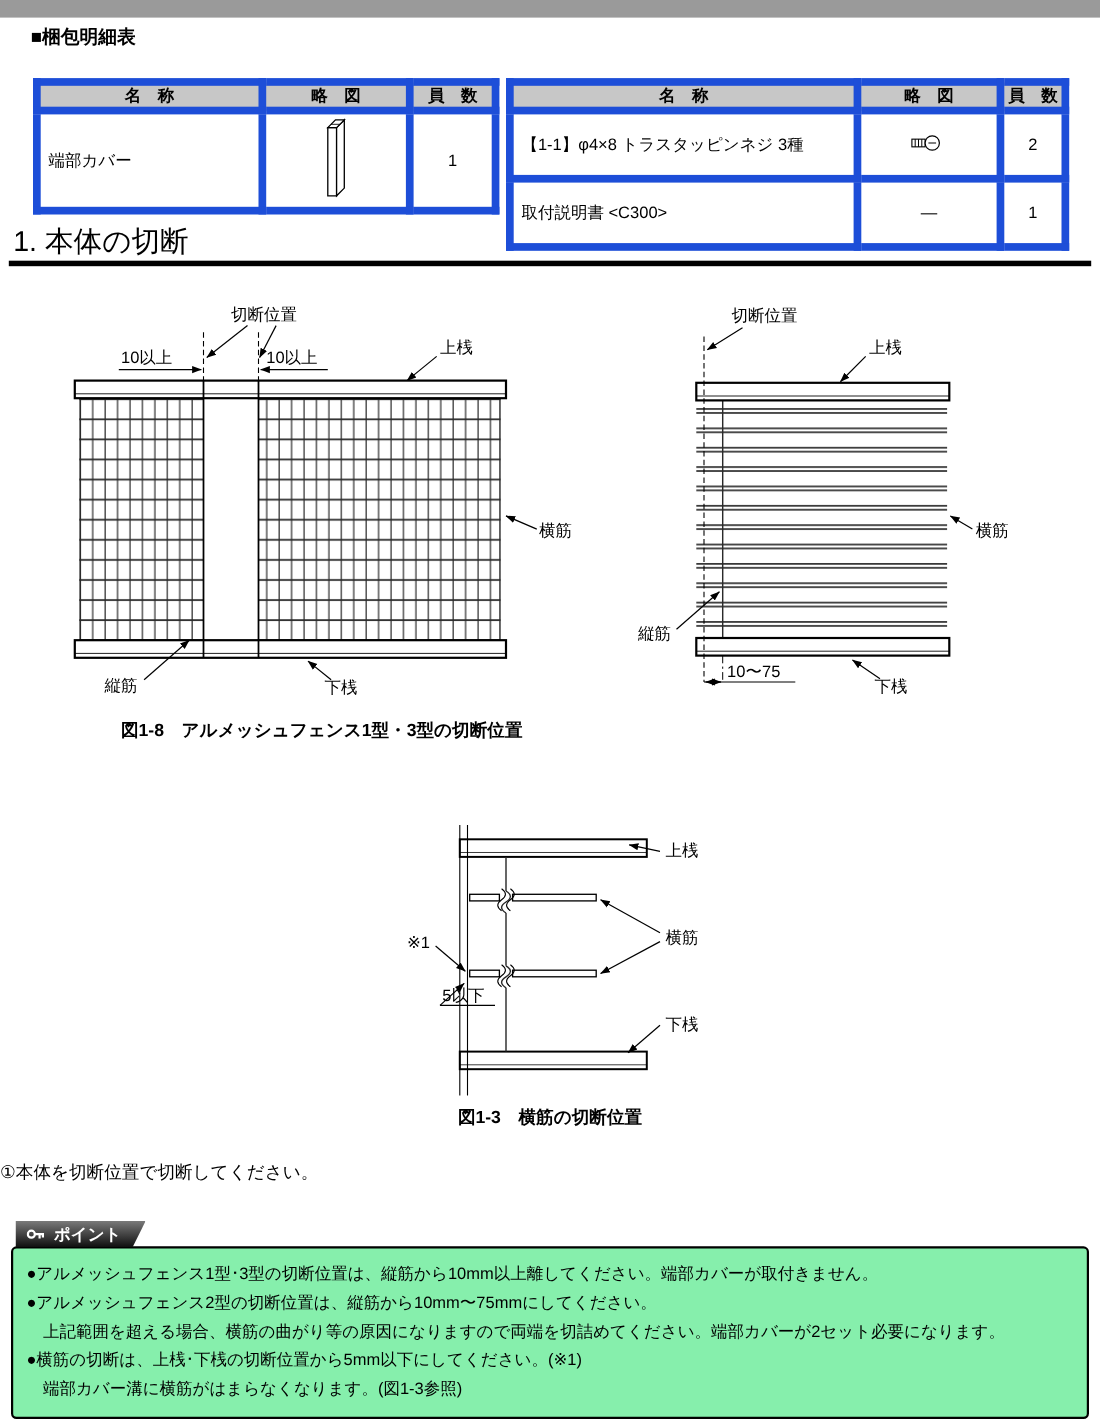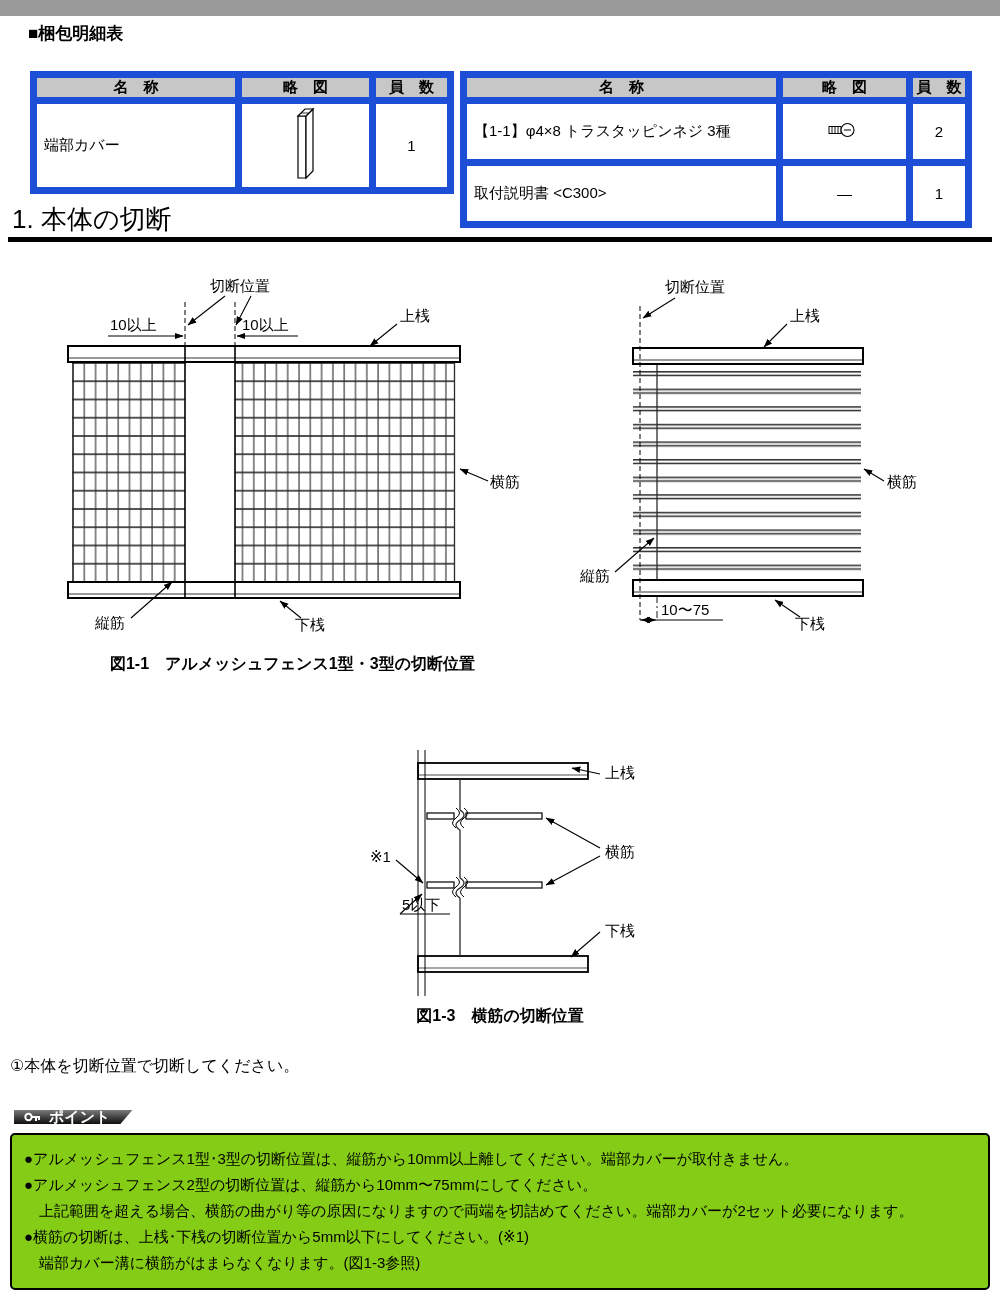--- a/index.html
+++ b/index.html
@@ -11,26 +11,26 @@
   .tbl{border-collapse:collapse;table-layout:fixed;font-size:15px;border:2px solid #000;background:#fff}
   .tbl th,.tbl td{border:7px solid #1d4ed8;padding:0}
   .tbl th{background:#c7c7c7;height:21px;font-weight:bold;text-align:center}
   .tbl td.name{padding:18px 7px;text-align:left;vertical-align:middle}
   .tbl td.sk,.tbl td.qty{text-align:center;vertical-align:middle}
   .section-title{font-size:26px;font-weight:normal}
   .rule{border-top:5px solid #000;height:0}
   .cap{font-size:16px;font-weight:bold;text-align:center;white-space:nowrap}
   .instr{font-size:16px}
   svg text{font-family:"Liberation Sans","DejaVu Sans",sans-serif;font-size:15px;fill:#000}
-  .point-badge{display:flex;align-items:center;gap:7px;height:14px;padding:0 22px 0 10px;
+  .point-badge{display:flex;align-items:center;gap:7px;height:24px;padding:0 22px 0 10px;
         background:linear-gradient(180deg,#7a7a7a,#0e0e0e);
         clip-path:polygon(0 0,100% 0,calc(100% - 12px) 100%,0 100%);
         color:#fff;font-size:15px;font-weight:bold;z-index:2}
   .point-box{border:2px solid #000;border-radius:5px;padding:11px 12px 0 12px;
-        font-size:15px;line-height:26px;white-space:nowrap;background:#84cc16}
+        font-size:15px;line-height:26px;white-space:nowrap;background:#86efac}
 </style>
 </head>
 <body>
 
 <div class="page">
 
   <div class="abs title" style="left:28px;top:6px">■梱包明細表</div>
 
   <table class="tbl abs" style="left:30px;top:55px;width:424px">
     <colgroup>
@@ -137,21 +137,21 @@
     <g>
       <text x="155" y="23">切断位置</text>
       <text x="55" y="62">10以上</text>
       <text x="187" y="62">10以上</text>
       <text x="345" y="53">上桟</text>
       <text x="435" y="219">横筋</text>
       <text x="40" y="360">縦筋</text>
       <text x="240" y="362">下桟</text>
     </g>
   </svg>
-  <div class="abs cap" style="left:55px;top:638px;width:475px">図1-1　アルメッシュフェンス1型・3型の切断位置</div>
+  <div class="abs cap" style="left:55px;top:638px;width:475px">図1-8　アルメッシュフェンス1型・3型の切断位置</div>
 
   <svg class="abs" style="left:575px;top:252px" width="395" height="392" viewBox="0 0 395 392">
     <defs>
       <marker id="a2" viewBox="0 0 10 10" refX="9.5" refY="5" markerWidth="8" markerHeight="8" orient="auto-start-reverse">
         <path d="M0,1.3 L10,5 L0,8.7 Z"></path>
       </marker>
       <pattern id="m2" x="58" y="103" width="20" height="17.6" patternUnits="userSpaceOnUse">
         <path d="M0,0.8 H20" stroke="#2a2a2a" stroke-width="1.5" fill="none"></path>
         <path d="M0,4.4 H20" stroke="#2a2a2a" stroke-width="1.5" fill="none"></path>
       </pattern>
@@ -234,21 +234,21 @@
     <g>
       <text x="245" y="40">上桟</text>
       <text x="245" y="119">横筋</text>
       <text x="245" y="198">下桟</text>
       <text x="10" y="124">※1</text>
       <text x="42" y="172">5以下</text>
     </g>
   </svg>
   <div class="abs cap" style="left:320px;top:990px;width:360px">図1-3　横筋の切断位置</div>
 
-  <div class="abs instr" style="left:10px;top:1040px">①本体を切断位置で切断してください。</div>
+  <div class="abs instr" style="left:0;top:1040px">①本体を切断位置で切断してください。</div>
 
   <div class="abs point-badge" style="left:14px;top:1094px">
     <svg width="18" height="14" viewBox="0 0 18 14">
       <circle cx="4.5" cy="7" r="3.2" fill="none" stroke="#fff" stroke-width="2"></circle>
       <line x1="7.5" y1="7" x2="16" y2="7" stroke="#fff" stroke-width="2"></line>
       <line x1="12" y1="7" x2="12" y2="11" stroke="#fff" stroke-width="2"></line>
       <line x1="15" y1="7" x2="15" y2="10" stroke="#fff" stroke-width="2"></line>
     </svg>
     <span>ポイント</span>
   </div>

